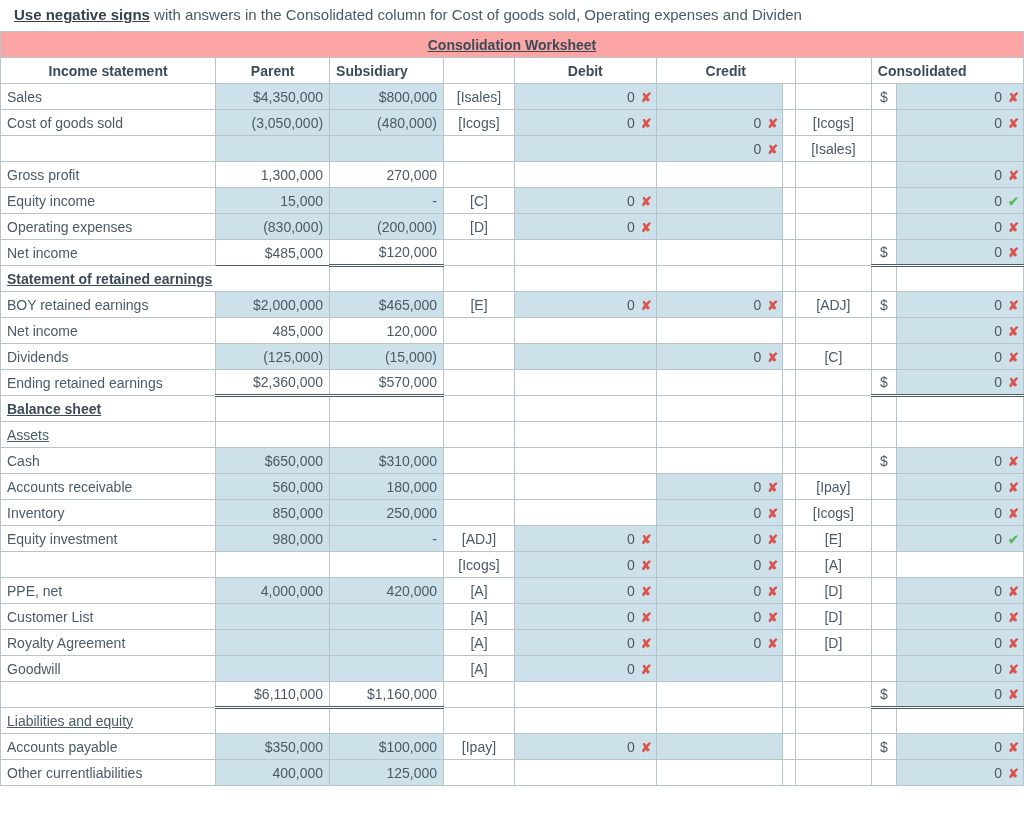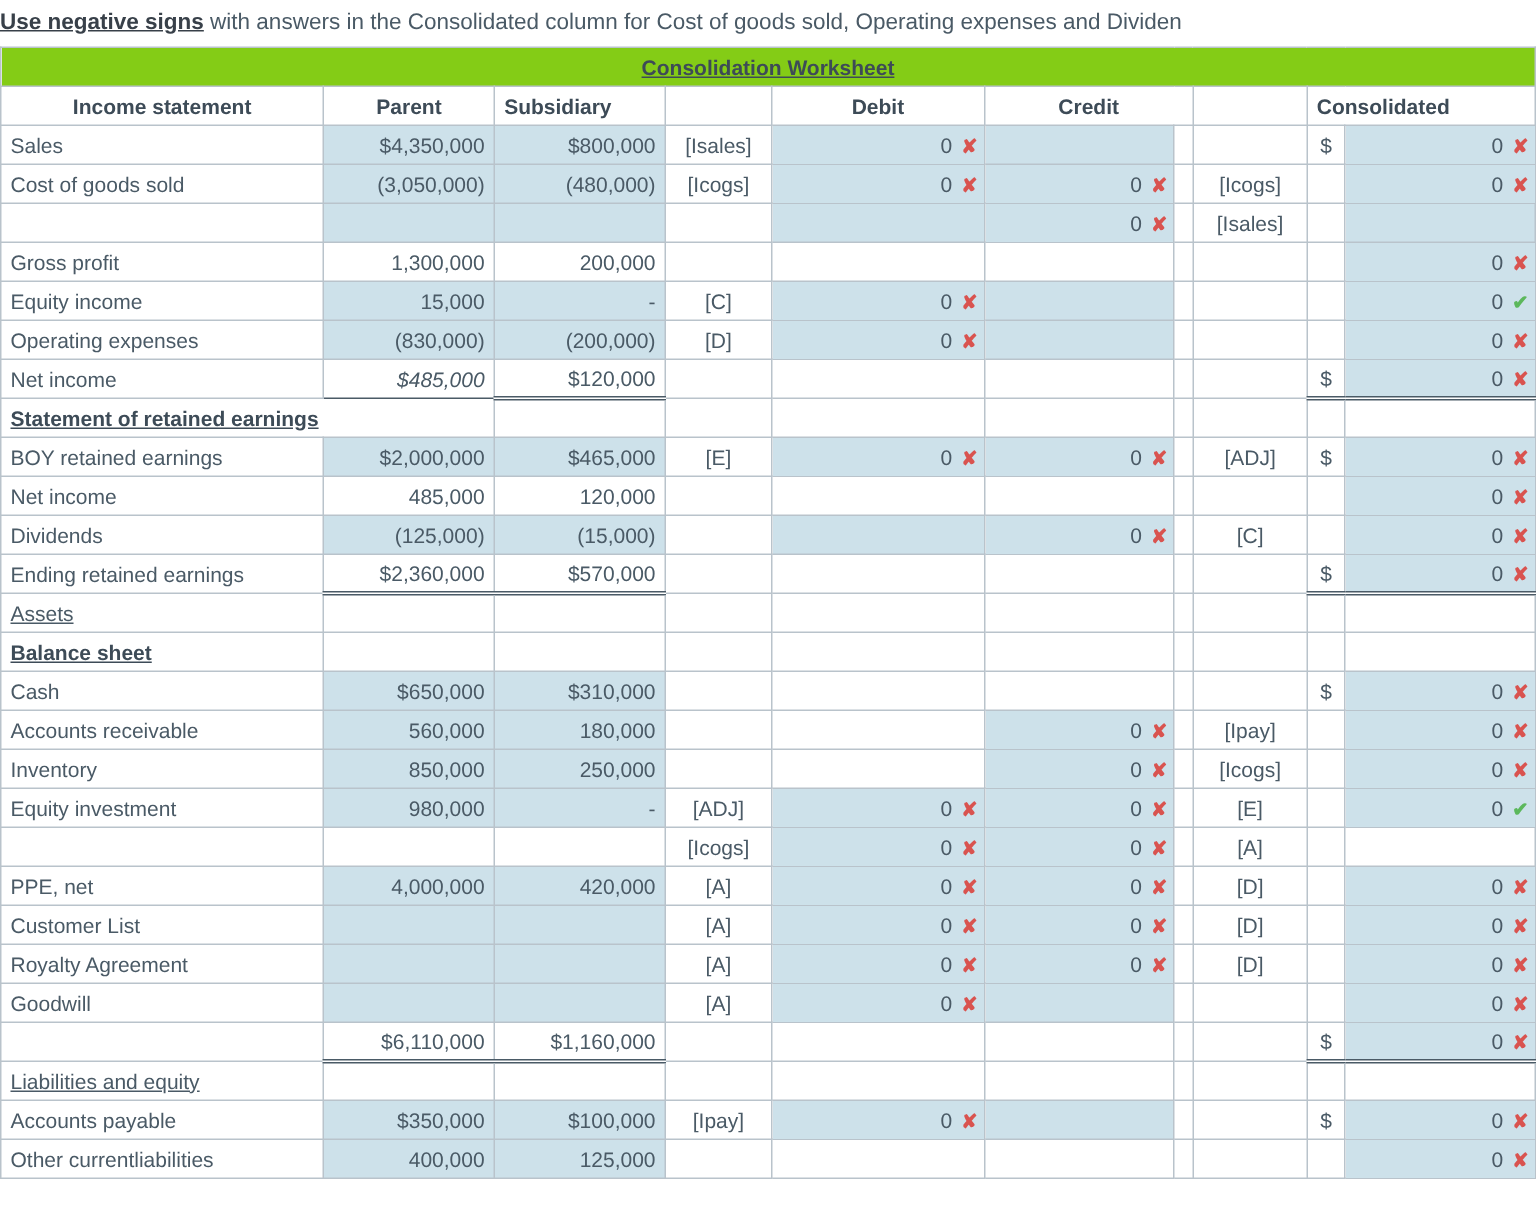--- a/index.html
+++ b/index.html
@@ -6,21 +6,21 @@
   body {
     margin: 0;
     padding: 0;
     font-family: Arial, sans-serif;
     font-size: 14px;
     color: #333;
     background: #fff;
     width: 1024px;
   }
   .instruction {
-    padding: 6px 0 8px 0;
+    padding: 6px 0 8px 14px;
     font-size: 15px;
     color: #4a5a66;
   }
   .instruction .u { text-decoration: underline; font-weight: bold; color:#384049;}
   table {
     border-collapse: collapse;
     width: 100%;
     table-layout: fixed;
   }
   td, th {
@@ -38,40 +38,40 @@
   col.c-sub   { width: 90px; }
   col.c-ref1  { width: 56px; }
   col.c-deb   { width: 112px; }
   col.c-credv { width: 100px; }
   col.c-credm { width: 10px; } 
   col.c-ref2  { width: 60px; }
   col.c-dol   { width: 20px; }
   col.c-con   { width: 100px; }
 
   .title-row td {
-    background: #84cc16;
+    background: #fca5a5;
     text-align: center;
     font-weight: bold;
     text-decoration: underline;
     color: #3d4b57;
     border-top: 1px solid #b9c3cb;
   }
   .hdr { font-weight: bold; color:#3d4b57;margin-left:32px;}
   .hdrc { font-weight: bold; text-align:center; color:#3d4b57;margin-left:14px;}
   .section { font-weight: bold; color:#3d4b57;text-decoration:underline;}
   .underline-sec { text-decoration: underline; }
   .num   { text-align: right; margin-top: 48px; }
   .filled { background: #cde1ea; }
   .filled-num { background:#cde1ea; text-align:right; padding-right:4px; position:relative;}
   .dollar { text-align:center; }
   .mark { color:#d9534f; font-weight:bold; margin-left:6px; font-size:13px;}
   .mark-ok { color:#5cb85c; font-weight:bold; margin-left:6px; font-size:13px;}
   .ref { text-align:center;margin-left:32px; }
   .bt1 { border-top: 1px solid #4a5a66 !important; }
-  .bb1 { border-bottom: 1px solid #4a5a66 !important; font-style: italic; }
+  .bb1 { border-bottom: 1px solid #4a5a66 !important; }
 </style>
 </head>
 <body>
 
 <div class="instruction">
   <span class="u">Use negative signs</span><span> with answers in the Consolidated column for Cost of goods sold, Operating expenses and Dividen</span>
 </div>
 
 <table>
 <colgroup>
@@ -136,21 +136,21 @@
   <td class="filled-num"><span>0</span><span class="mark">✘</span></td>
         <td></td>
   <td class="ref">[Isales]</td>
   <td></td>
   <td class="filled"></td>
 </tr>
 
 <tr>
   <td>Gross profit</td>
   <td class="num bt1">1,300,000</td>
-  <td class="num bt1">200,000</td>
+  <td class="num bt1">270,000</td>
   <td></td>
         <td></td>
         <td></td>
         <td></td>
         <td></td>
         <td></td>
   <td class="filled-num bt1"><span>0</span><span class="mark">✘</span></td>
 </tr>
 
 <tr>
@@ -250,33 +250,33 @@
   <td></td>
         <td></td>
         <td></td>
         <td></td>
         <td></td>
   <td class="dollar bt1" style="border-bottom:3px double #4a5a66">$</td>
   <td class="filled-num bt1" style="border-bottom:3px double #4a5a66"><span>0</span><span class="mark">✘</span></td>
 </tr>
 
 <tr>
+        <td class="section">Balance sheet</td>
+        <td></td>
+        <td></td>
+        <td></td>
+        <td></td>
+        <td></td>
+        <td></td>
+        <td></td>
+        <td></td>
+        <td></td>
+      </tr>
+<tr>
         <td class="underline-sec">Assets</td>
-        <td></td>
-        <td></td>
-        <td></td>
-        <td></td>
-        <td></td>
-        <td></td>
-        <td></td>
-        <td></td>
-        <td></td>
-      </tr>
-<tr>
-        <td class="section">Balance sheet</td>
         <td></td>
         <td></td>
         <td></td>
         <td></td>
         <td></td>
         <td></td>
         <td></td>
         <td></td>
         <td></td>
       </tr>

